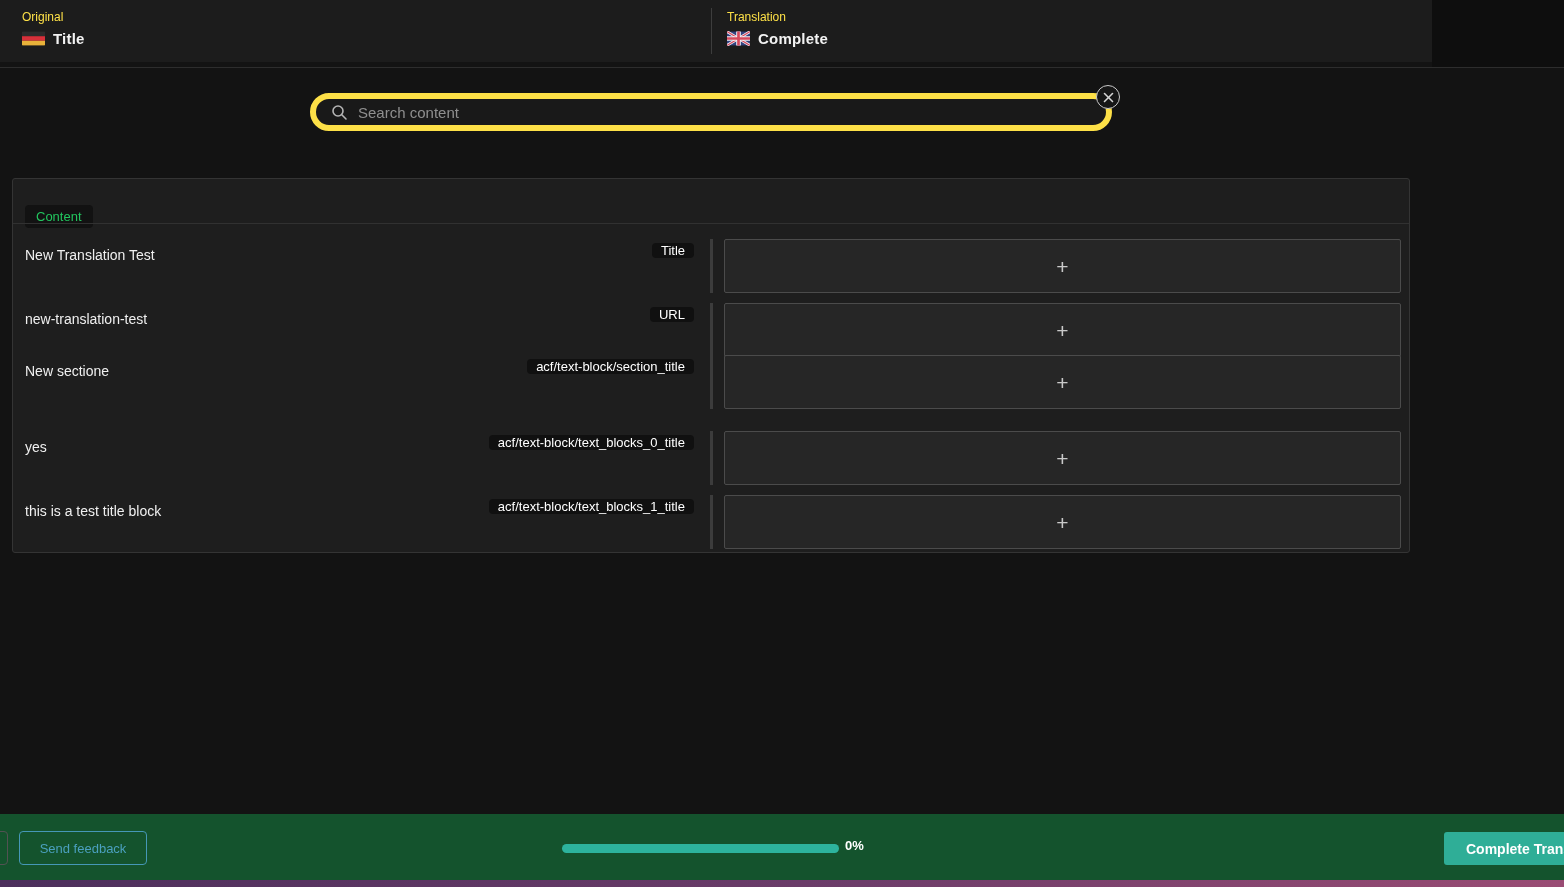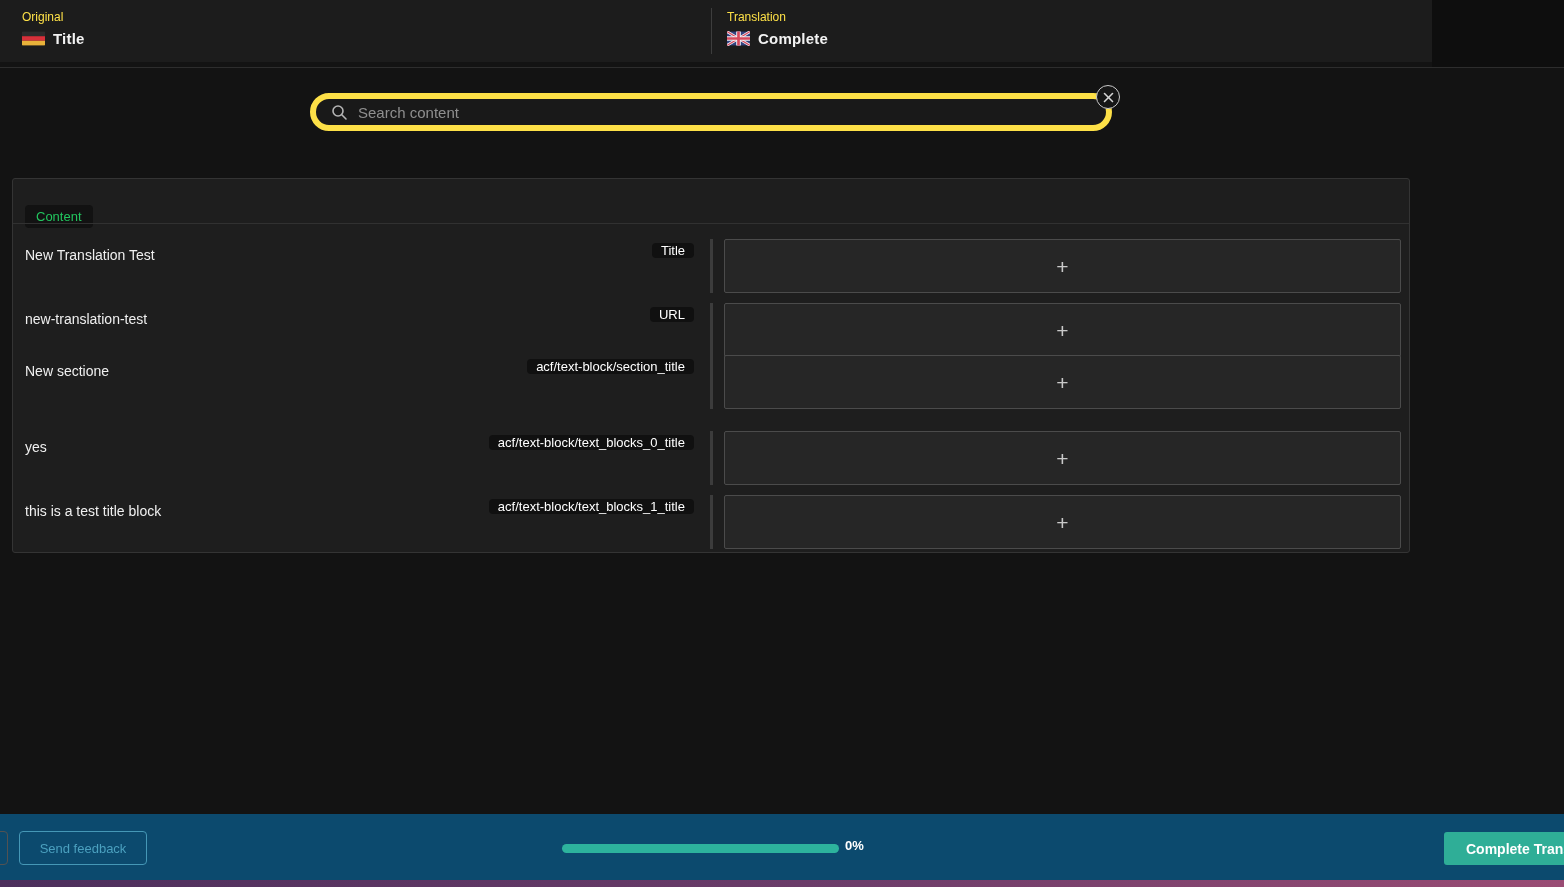--- a/index.html
+++ b/index.html
@@ -48,21 +48,21 @@
   .src-label { position:absolute; left:12px; top:7px; font-size:14px; color:#f0f0f0; line-height:18px; }
   .field-badge { position:absolute; right:715px; top:4px; background:#101010; color:#ffffff;
                  font-size:13px; font-weight:500; padding:0 9px; border-radius:4px; white-space:nowrap; }
   .row-vsep { position:absolute; left:697px; top:0; width:3px; height:54px; background:#3c3c3c; }
   .target-box { position:absolute; left:711px; top:0; width:677px; height:54px;
                 background:#262626; border:1px solid #4b4b4b; border-radius:2px;
                 display:flex; align-items:center; justify-content:center; cursor:pointer; }
   .plus { color:#c9c9c9; font-size:21px; font-weight:300; line-height:21px; }
 
   
-  .footer { position:absolute; left:0; top:814px; width:1564px; height:66px; background:#0c4a6e; }
+  .footer { position:absolute; left:0; top:814px; width:1564px; height:66px; background:#14532d; }
   .partial-btn { position:absolute; left:-38px; top:17px; width:46px; height:34px;
                  border:1px solid #525252; border-radius:4px; }
   .feedback-btn { position:absolute; left:19px; top:17px; width:128px; height:34px;
                   border:1px solid #4597b6; border-radius:4px; background:transparent;
                   color:#4ba0bf; font-size:13px; display:flex; align-items:center;
                   justify-content:center; cursor:pointer; font-family:"Liberation Sans", sans-serif; }
   .progress-track { position:absolute; left:562px; top:30px; width:277px; height:9px;
                     border-radius:5px; background:#2db39d; overflow:hidden; }
   .progress-fill { height:100%; background:#2db39d; }
   .progress-label { position:absolute; left:845px; top:24px; font-size:13px; font-weight:700; color:#ffffff; }

